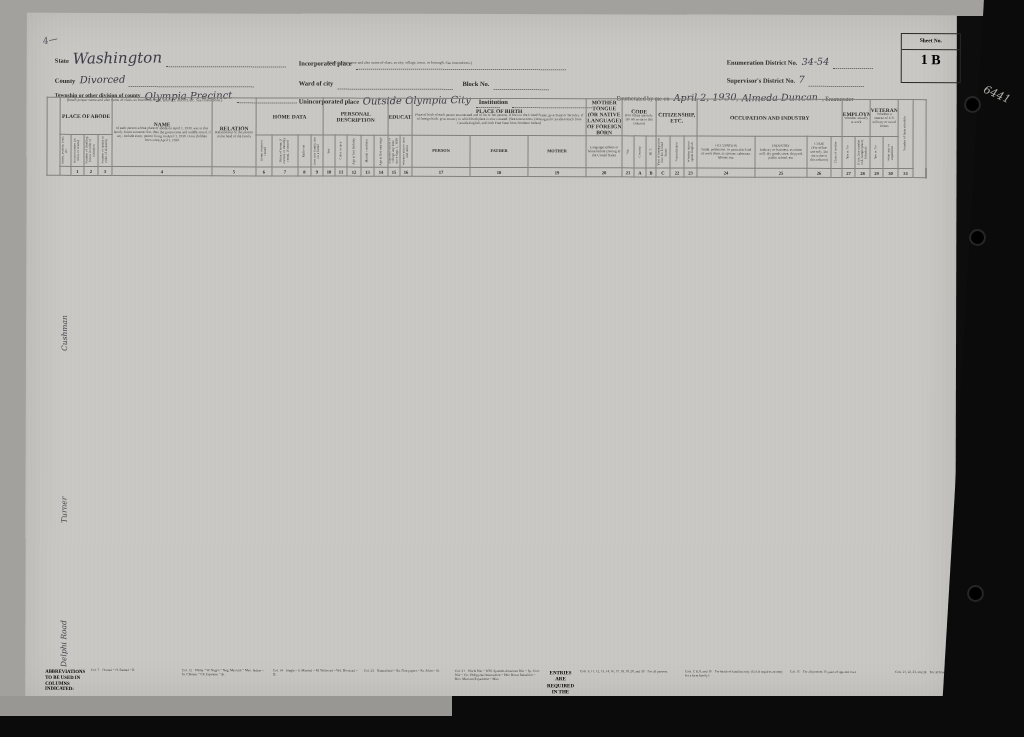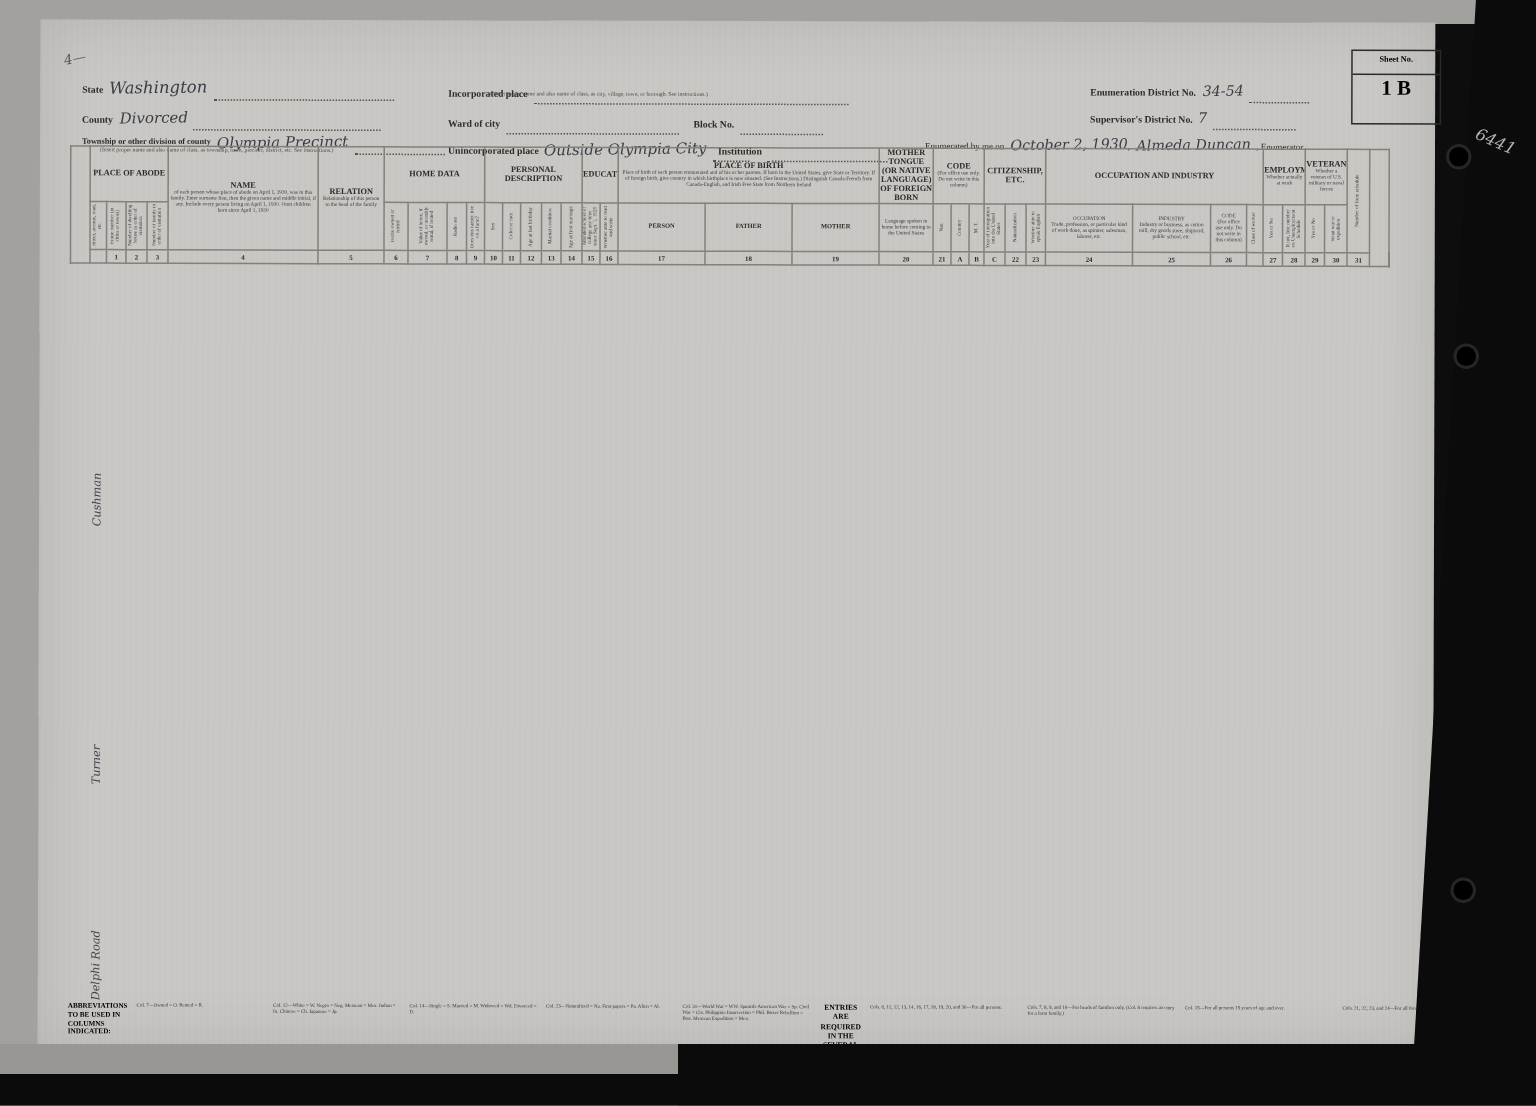--- a/index.html
+++ b/index.html
@@ -55,21 +55,21 @@
 <body>
 
 <div class="gray-top"></div>
 <div class="gray-left"></div>
 
 <div class="paper">
 
 
   <div class="abs" style="left:28px;top:36px;">
     <span class="lbl">State</span>
-    <span class="hw-val" style="font-size:11px;">Washington</span>
+    <span class="hw-val" style="font-size:15px;">Washington</span>
     <span class="dotline" style="width:120px;"></span>
   </div>
   <div class="abs" style="left:28px;top:56px;">
     <span class="lbl">County</span>
     <span class="hw-val" style="font-size:10px;">Divorced</span>
     <span class="dotline" style="width:125px;"></span>
   </div>
   <div class="abs" style="left:28px;top:70px;width:90px;line-height:1.1;">
     <span class="lbl" style="font-size:5.5px;white-space:normal;">Township or other division of county</span>
   </div>
@@ -95,21 +95,21 @@
     <span class="hw-val" style="font-size:10px;">Outside Olympia City</span>
     <span class="dotline" style="width:24px;"></span>
   </div>
   <div class="abs" style="left:452px;top:76px;">
     <span class="lbl">Institution</span>
     <span class="dotline" style="width:80px;"></span>
   </div>
 
   <div class="abs" style="left:590px;top:72px;white-space:nowrap;">
     <span class="lbl" style="font-weight:normal;font-size:6px;">Enumerated by me on</span>
-    <span class="hw-val">October 2, 1930</span><span class="lbl" style="font-weight:normal;">,</span>
+    <span class="hw-val">April 2, 1930</span><span class="lbl" style="font-weight:normal;">,</span>
     <span class="hw-val">Almeda Duncan</span>
     <span class="lbl" style="font-weight:normal;font-size:6px;">, Enumerator</span>
   </div>
 
   <div class="abs" style="left:700px;top:36px;">
     <span class="lbl">Enumeration District No.</span>
     <span class="hw-val">34-54</span>
     <span class="dotline" style="width:40px;"></span>
   </div>
   <div class="abs" style="left:700px;top:54px;">

